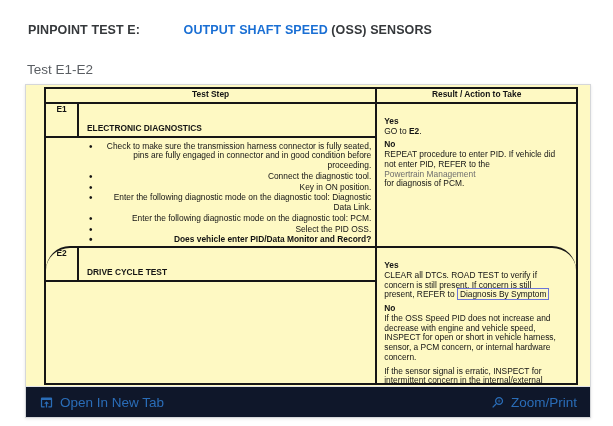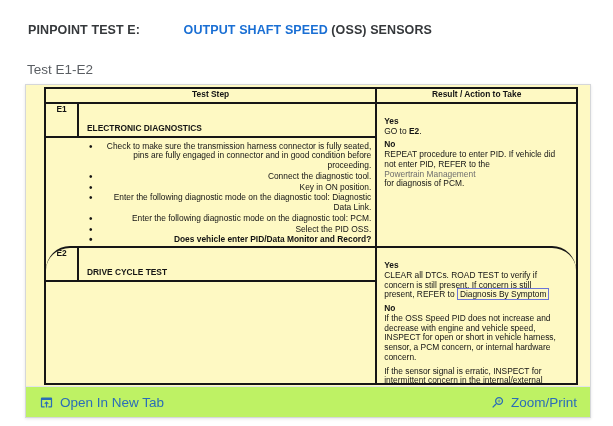--- a/index.html
+++ b/index.html
@@ -70,21 +70,21 @@
   .b { font-weight:bold; }
   .muted { color:#6e6e6e; }
   .boxed {
     border:1px solid var(--symptom-box-border, #6b74d8);
     padding:0 2px; cursor:pointer;
   }
 
   
   .footer {
     height:31px; flex:0 0 31px; box-sizing:border-box;
-    border-top:1px solid #e3e5e8; background:#bef264;
+    border-top:1px solid #e3e5e8; background:#0f172a;
     display:flex; align-items:center; justify-content:space-between;
     padding:0 13px;
   }
   .action-link {
     display:flex; align-items:center; gap:6px;
     color:var(--action-blue, #2a6db8); font-size:13.5px;
     cursor:pointer; text-decoration:none; white-space:nowrap;
   }
   .action-link svg { display:block; }
 </style>

